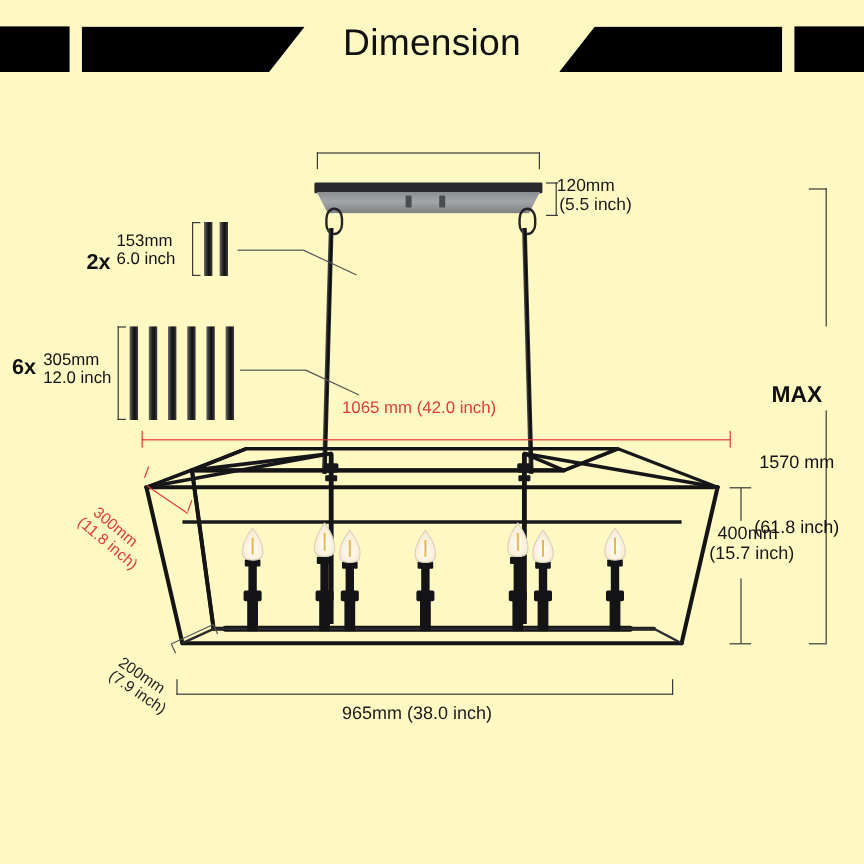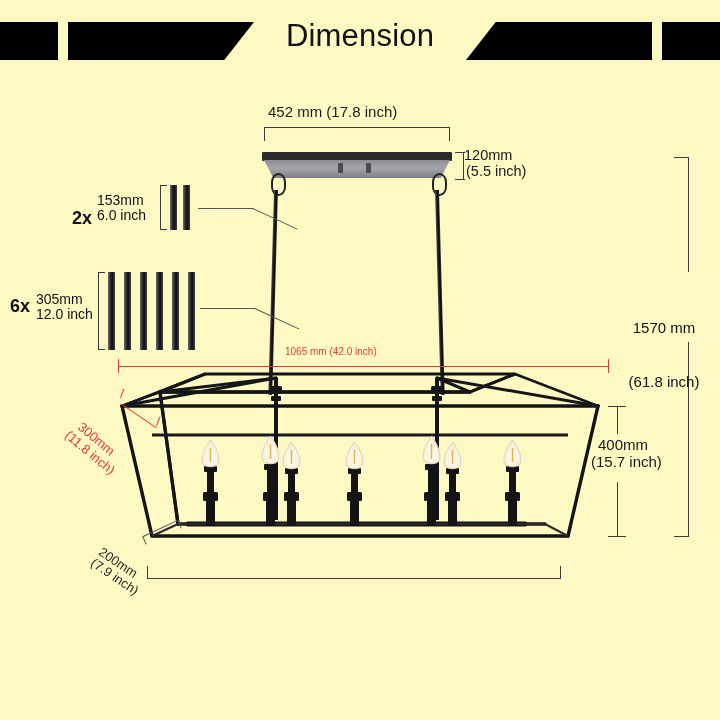--- a/index.html
+++ b/index.html
@@ -160,21 +160,20 @@
 <body>
 
 <div id="page">
 
   <div id="banner-left-block" class="banner-shape"></div>
   <div id="banner-left-trap" class="banner-shape"></div>
   <div id="banner-right-trap" class="banner-shape"></div>
   <div id="banner-right-block" class="banner-shape"></div>
   <div id="page-title">Dimension</div>
 
-  <div class="dim-label" style="left:268px; top:103px; font-size:15px;">452 mm (17.8 inch)</div>
 
   <div class="hline" style="left:264px; top:127px; width:186px;"></div>
   <div class="vline" style="left:264px; top:127px; height:14px;"></div>
   <div class="vline" style="left:449px; top:127px; height:14px;"></div>
 
   <div class="vline" style="left:463px; top:152px; height:28px;"></div>
   <div class="hline" style="left:455px; top:152px; width:10px;"></div>
   <div class="hline" style="left:455px; top:179px; width:10px;"></div>
   <div class="dim-label" style="left:464px; top:147px;">120mm</div>
   <div class="dim-label" style="left:466px; top:163px;">(5.5 inch)</div>
@@ -209,21 +208,21 @@
   <div class="hline" style="left:98px; top:349px; width:7px;"></div>
   <div class="rod" style="left:108px; top:272px; width:7px; height:78px;"></div>
   <div class="rod" style="left:124px; top:272px; width:7px; height:78px;"></div>
   <div class="rod" style="left:140px; top:272px; width:7px; height:78px;"></div>
   <div class="rod" style="left:156px; top:272px; width:7px; height:78px;"></div>
   <div class="rod" style="left:172px; top:272px; width:7px; height:78px;"></div>
   <div class="rod" style="left:188px; top:272px; width:7px; height:78px;"></div>
   <div class="hline" style="left:200px; top:308px; width:55px; background:#555;"></div>
   <div class="leader" style="left:255px; top:308px; width:49px; transform:rotate(25deg);"></div>
 
-  <div class="dim-label-red" style="left:285px; top:346px; font-size:10px;">1065 mm (42.0 inch)</div>
+  <div class="dim-label-red" style="left:285px; top:331px; font-size:14px;">1065 mm (42.0 inch)</div>
   <div class="hline-red" style="left:118px; top:366px; width:491px;"></div>
   <div class="vline-red" style="left:118px; top:359px; height:14px;"></div>
   <div class="vline-red" style="left:608px; top:359px; height:14px;"></div>
 
   <svg id="cage-svg" width="720" height="720">
     <defs>
       <linearGradient id="barH" x1="0" y1="0" x2="0" y2="1">
         <stop offset="0%" stop-color="#4a4a4c"></stop>
         <stop offset="45%" stop-color="#121213"></stop>
         <stop offset="100%" stop-color="#2e2e30"></stop>
@@ -382,21 +381,23 @@
   <div class="hline" style="left:608px; top:406px; width:18px;"></div>
   <div class="hline" style="left:608px; top:536px; width:18px;"></div>
   <div class="dim-label" style="left:598px; top:436px; font-size:15px;">400mm</div>
   <div class="dim-label" style="left:591px; top:453px; font-size:15px;">(15.7 inch)</div>
 
   <div class="vline" style="left:688px; top:157px; height:115px;"></div>
   <div class="vline" style="left:688px; top:342px; height:194px;"></div>
   <div class="hline" style="left:674px; top:157px; width:15px;"></div>
   <div class="hline" style="left:674px; top:536px; width:15px;"></div>
   <div class="max-label" style="left:608px; top:283px; width:112px;">
+    <span class="max-word">MAX</span>
     <span class="max-val">1570 mm</span>
     <span class="max-val">(61.8 inch)</span>
   </div>
 
   <div class="hline" style="left:147px; top:578px; width:414px;"></div>
   <div class="vline" style="left:147px; top:566px; height:13px;"></div>
   <div class="vline" style="left:560px; top:566px; height:13px;"></div>
+  <div class="dim-label" style="left:285px; top:586px; font-size:15px;">965mm (38.0 inch)</div>
 
 </div>
 
 </body></html>

